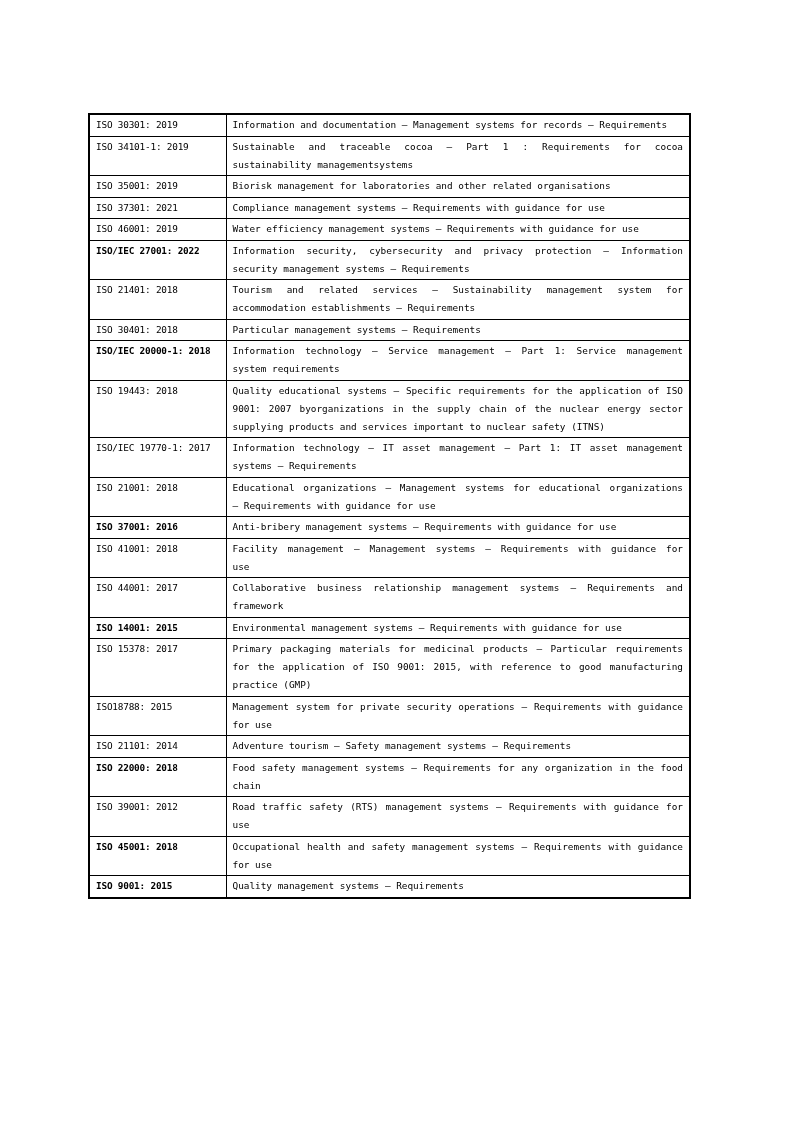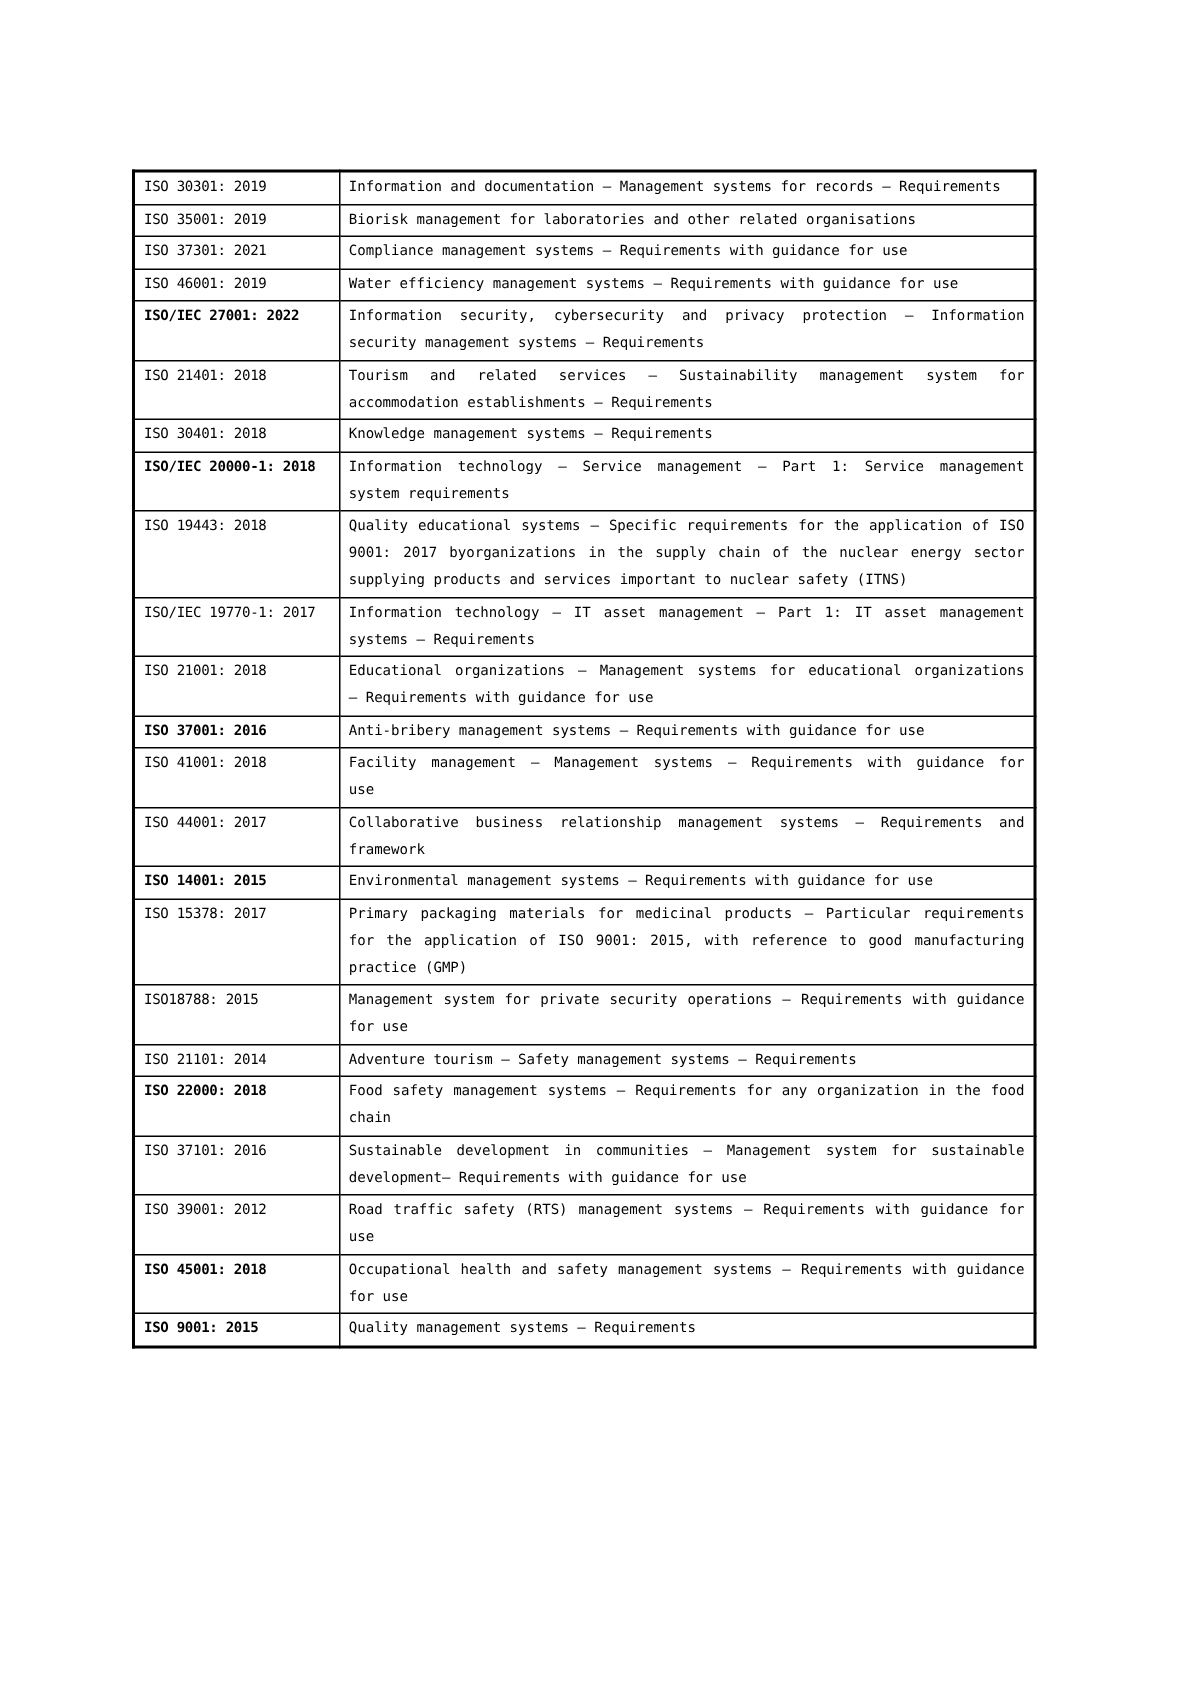--- a/index.html
+++ b/index.html
@@ -67,20 +67,27 @@
       <col class="c-desc">
     </colgroup>
     <tbody id="rows-body">
         <tr>
     <td class="code">ISO 30301: 2019</td>
     <td class="desc">
             <div class="dline">Information and documentation — Management systems for records — Requirements</div>
           </td>
   </tr>
         <tr>
+    <td class="code">ISO 34101-1: 2019</td>
+    <td class="desc">
+            <div class="dline jline">Sustainable and traceable cocoa — Part 1 : Requirements for cocoa</div>
+            <div class="dline">sustainability managementsystems</div>
+          </td>
+  </tr>
+        <tr>
     <td class="code">ISO 35001: 2019</td>
     <td class="desc">
             <div class="dline">Biorisk management for laboratories and other related organisations</div>
           </td>
   </tr>
         <tr>
     <td class="code">ISO 37301: 2021</td>
     <td class="desc">
             <div class="dline">Compliance management systems — Requirements with guidance for use</div>
           </td>
@@ -101,35 +108,35 @@
         <tr>
     <td class="code">ISO 21401: 2018</td>
     <td class="desc">
             <div class="dline jline">Tourism and related services — Sustainability management system for</div>
             <div class="dline">accommodation establishments — Requirements</div>
           </td>
   </tr>
         <tr>
     <td class="code">ISO 30401: 2018</td>
     <td class="desc">
-            <div class="dline">Knowledge management systems — Requirements</div>
+            <div class="dline">Particular management systems — Requirements</div>
           </td>
   </tr>
         <tr class="bold">
     <td class="code">ISO/IEC 20000-1: 2018</td>
     <td class="desc">
             <div class="dline jline">Information technology — Service management — Part 1: Service management</div>
             <div class="dline">system requirements</div>
           </td>
   </tr>
         <tr>
     <td class="code">ISO 19443: 2018</td>
     <td class="desc">
             <div class="dline jline">Quality educational systems — Specific requirements for the application of ISO</div>
-            <div class="dline jline">9001: 2017 byorganizations in the supply chain of the nuclear energy sector</div>
+            <div class="dline jline">9001: 2007 byorganizations in the supply chain of the nuclear energy sector</div>
             <div class="dline">supplying products and services important to nuclear safety (ITNS)</div>
           </td>
   </tr>
         <tr>
     <td class="code">ISO/IEC 19770-1: 2017</td>
     <td class="desc">
             <div class="dline jline">Information technology — IT asset management — Part 1: IT asset management</div>
             <div class="dline">systems — Requirements</div>
           </td>
   </tr>
@@ -185,27 +192,20 @@
     <td class="code">ISO 21101: 2014</td>
     <td class="desc">
             <div class="dline">Adventure tourism — Safety management systems — Requirements</div>
           </td>
   </tr>
         <tr class="bold">
     <td class="code">ISO 22000: 2018</td>
     <td class="desc">
             <div class="dline jline">Food safety management systems — Requirements for any organization in the food</div>
             <div class="dline">chain</div>
-          </td>
-  </tr>
-        <tr>
-    <td class="code">ISO 37101: 2016</td>
-    <td class="desc">
-            <div class="dline jline">Sustainable development in communities — Management system for sustainable</div>
-            <div class="dline">development— Requirements with guidance for use</div>
           </td>
   </tr>
         <tr>
     <td class="code">ISO 39001: 2012</td>
     <td class="desc">
             <div class="dline jline">Road traffic safety (RTS) management systems — Requirements with guidance for</div>
             <div class="dline">use</div>
           </td>
   </tr>
         <tr class="bold">

